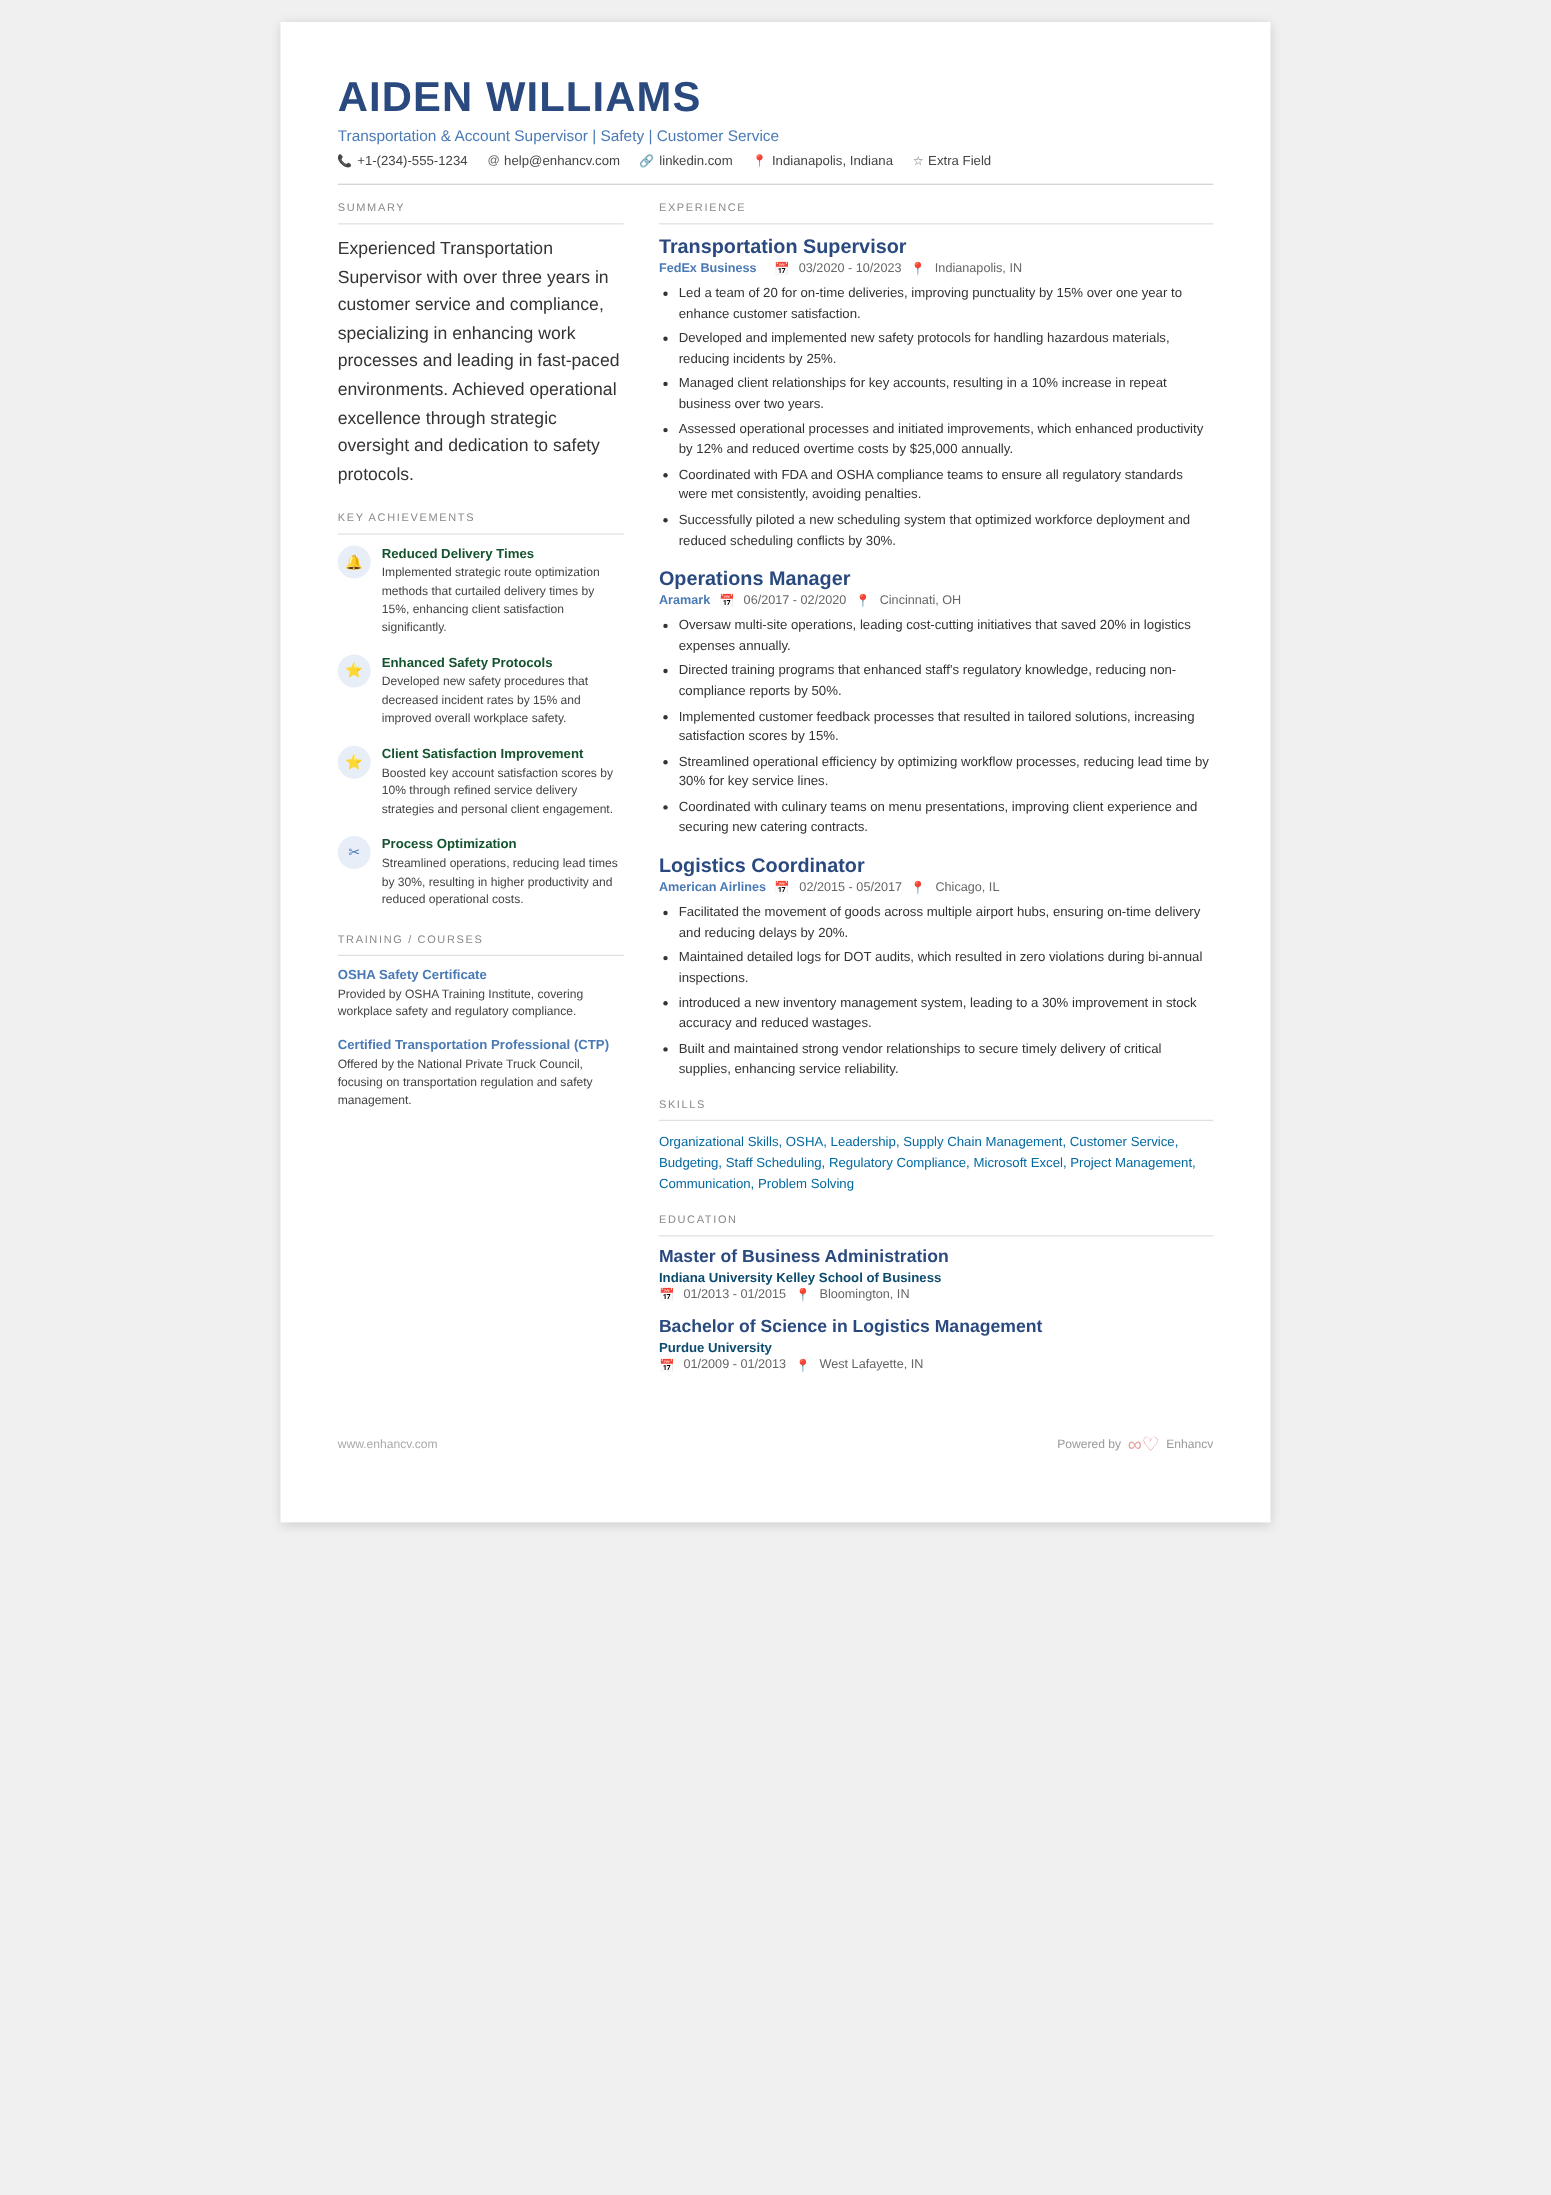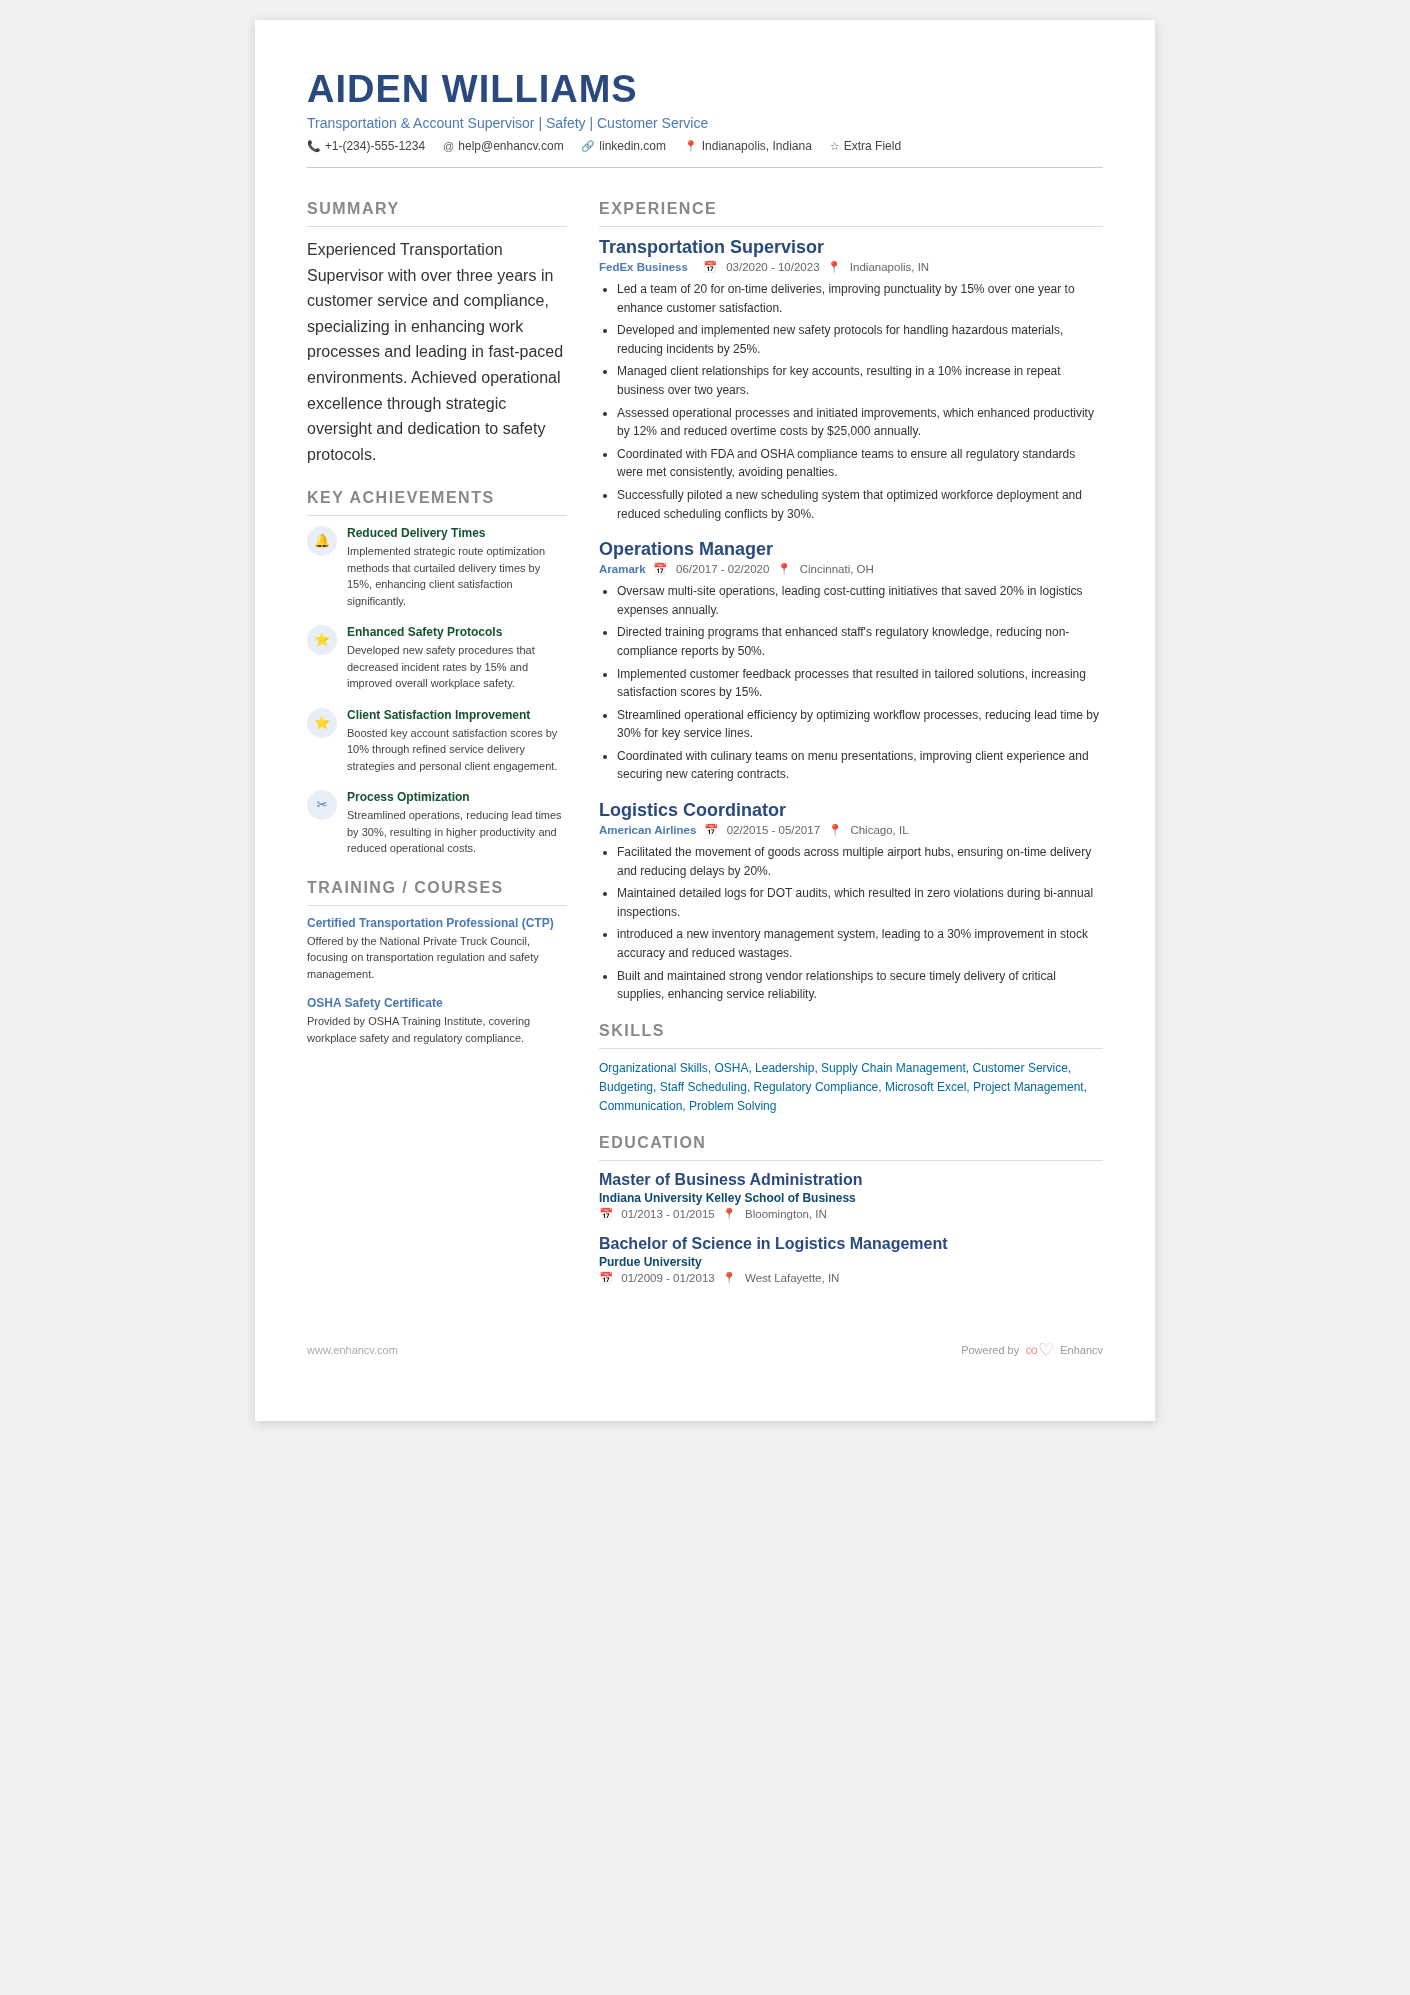--- a/index.html
+++ b/index.html
@@ -60,28 +60,28 @@
     }
     .left-col {
       width: 260px;
       flex-shrink: 0;
     }
     .right-col {
       flex: 1;
     }
     
     .section-title {
-      font-size: 16px;
-      font-weight: 700;
+      font-size: 10px;
+      font-weight: 400;
       color: #888;
       letter-spacing: 1.5px;
       text-transform: uppercase;
       font-family: Arial, sans-serif;
       margin-bottom: 8px;
-      margin-top: 16px;
+      margin-top: 0;
     }
     .section-divider {
       border: none;
       border-top: 1px solid #ddd;
       margin-bottom: 10px;
     }
     
     .summary-text {
       font-size: 16px;
       color: #333;
@@ -309,27 +309,27 @@
             <div class="achievement-desc">Streamlined operations, reducing lead times by 30%, resulting in higher productivity and reduced operational costs.</div>
           </div>
         </div>
       </div>
 
       <div class="training-section">
         <div class="section-title">TRAINING / COURSES</div>
         <hr class="section-divider">
 
         <div class="training-item">
+          <div class="training-title">OSHA Safety Certificate</div>
+          <div class="training-desc">Provided by OSHA Training Institute, covering workplace safety and regulatory compliance.</div>
+        </div>
+
+        <div class="training-item">
           <div class="training-title">Certified Transportation Professional (CTP)</div>
           <div class="training-desc">Offered by the National Private Truck Council, focusing on transportation regulation and safety management.</div>
-        </div>
-
-        <div class="training-item">
-          <div class="training-title">OSHA Safety Certificate</div>
-          <div class="training-desc">Provided by OSHA Training Institute, covering workplace safety and regulatory compliance.</div>
         </div>
       </div>
 
     </div>
 
     <div class="right-col">
 
       <div class="experience-section">
         <div class="section-title">EXPERIENCE</div>
         <hr class="section-divider">

